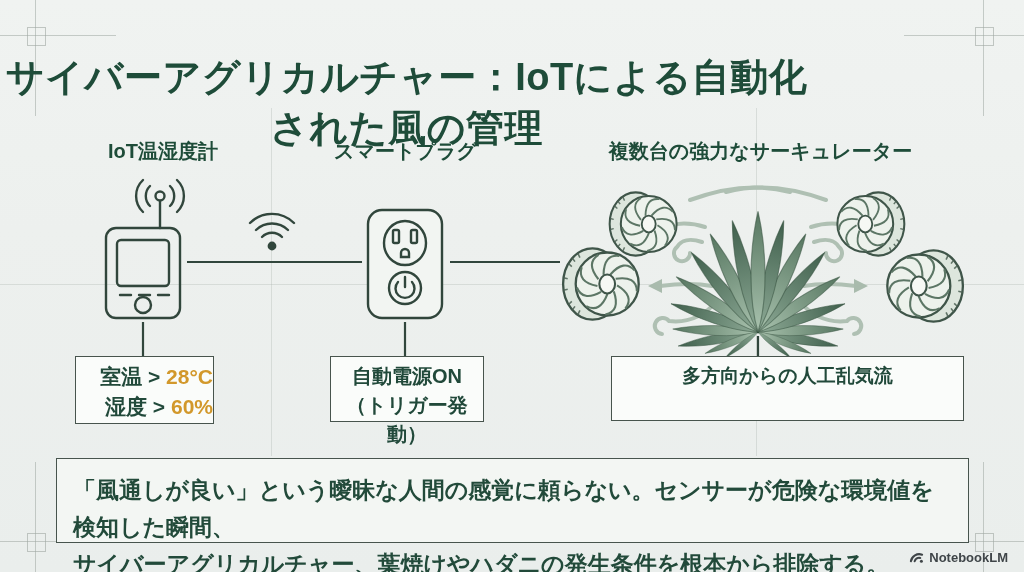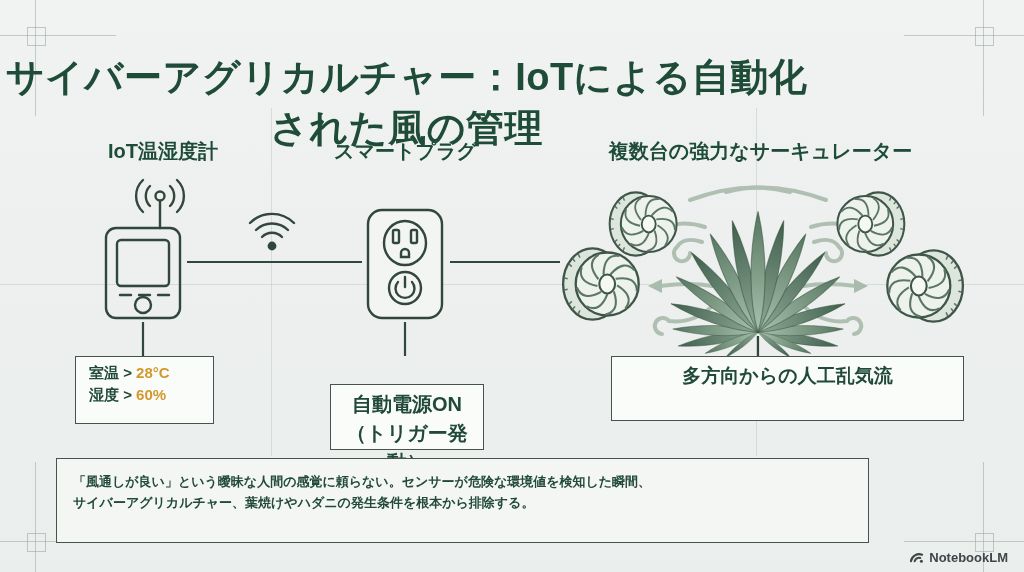--- a/index.html
+++ b/index.html
@@ -17,26 +17,26 @@
   .regmark .sq{position:absolute;left:71px;top:71px;width:17px;height:17px;border:1px solid rgba(158,167,162,.6);}
   .title{position:absolute;left:0;top:52px;width:813px;text-align:center;
          font-size:38px;font-weight:800;color:#1e4c39;letter-spacing:.5px;z-index:3;}
   .col-label{position:absolute;top:138px;text-align:center;font-size:20px;font-weight:800;color:#1e4c39;z-index:3;}
   #lbl-sensor{left:58px;width:210px;}
   #lbl-plug{left:318px;width:175px;}
   #lbl-fans{left:588px;width:345px;}
   #diagram{position:absolute;left:0;top:0;width:1024px;height:572px;z-index:2;}
   .infobox{position:absolute;border:1.5px solid #47544d;background:#fafcfa;z-index:3;
            color:#21493a;font-weight:800;box-sizing:border-box;}
-  #box-condition{left:75px;top:356px;width:139px;height:68px;font-size:15px;line-height:1.45;padding:5px 0 0 13px;}
+  #box-condition{left:75px;top:356px;width:139px;height:68px;font-size:21px;line-height:1.45;padding:5px 0 0 13px;text-align:right;}
   #box-condition .val{color:#d2982b;}
-  #box-action{left:330px;top:356px;width:154px;height:66px;font-size:20px;line-height:1.45;text-align:center;padding-top:5px;margin-top:28px;}
+  #box-action{left:330px;top:356px;width:154px;height:66px;font-size:20px;line-height:1.45;text-align:center;padding-top:5px;}
   #box-effect{left:611px;top:356px;width:353px;height:65px;font-size:19px;line-height:1.5;text-align:center;padding-top:5px;}
-  #box-summary{left:56px;top:458px;width:813px;height:85px;background:#f3f6f3;
-               font-size:13px;font-weight:700;line-height:1.6;color:#224a3a;padding:13px 18px 0 16px;}
+  #box-summary{left:56px;top:458px;width:913px;height:85px;background:#f3f6f3;
+               font-size:23px;font-weight:700;line-height:1.6;color:#224a3a;padding:13px 18px 0 16px;}
   .footer-brand{position:absolute;right:16px;bottom:7px;display:flex;align-items:flex-start;gap:5px;z-index:4;
                 color:#3f4548;font-size:13px;font-weight:700;}
 </style>
 </head>
 <body>
 
 <div id="stage">
 
   <div class="guide v" style="left:271px;top:108px;height:348px;"></div>
   <div class="guide v" style="left:756px;top:108px;height:348px;"></div>

